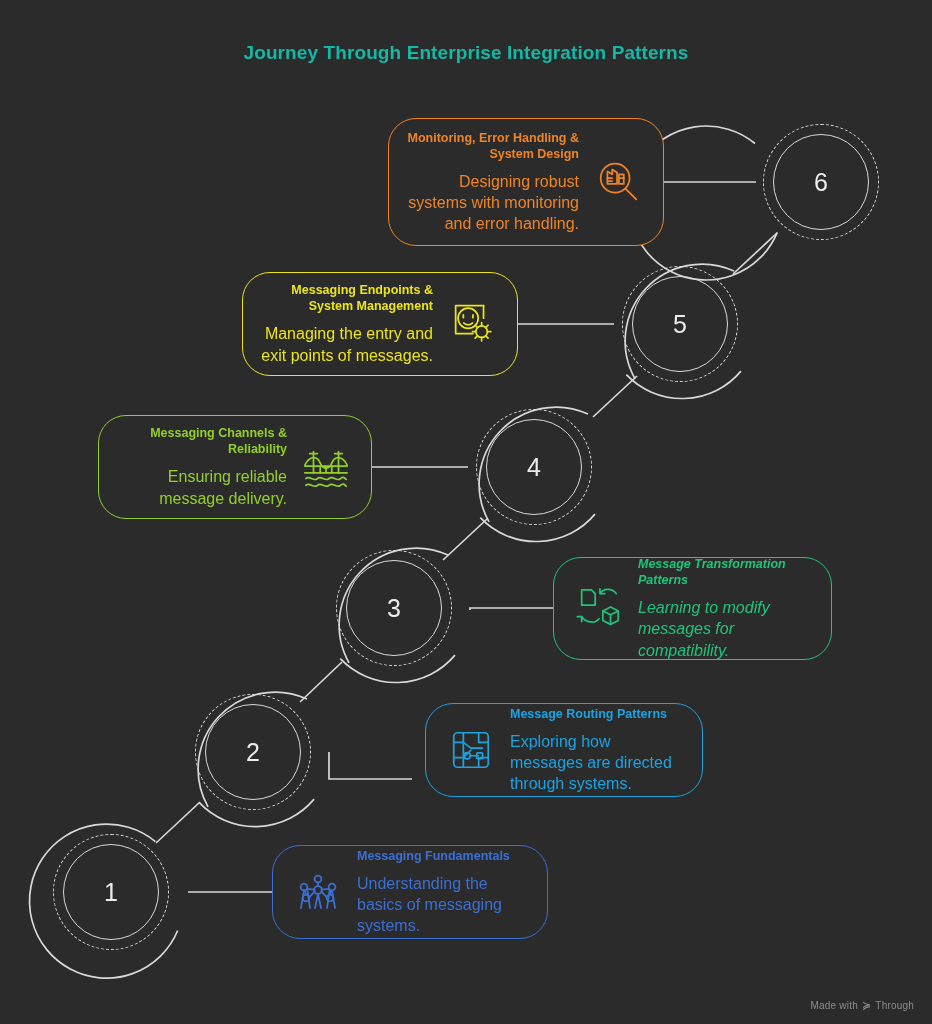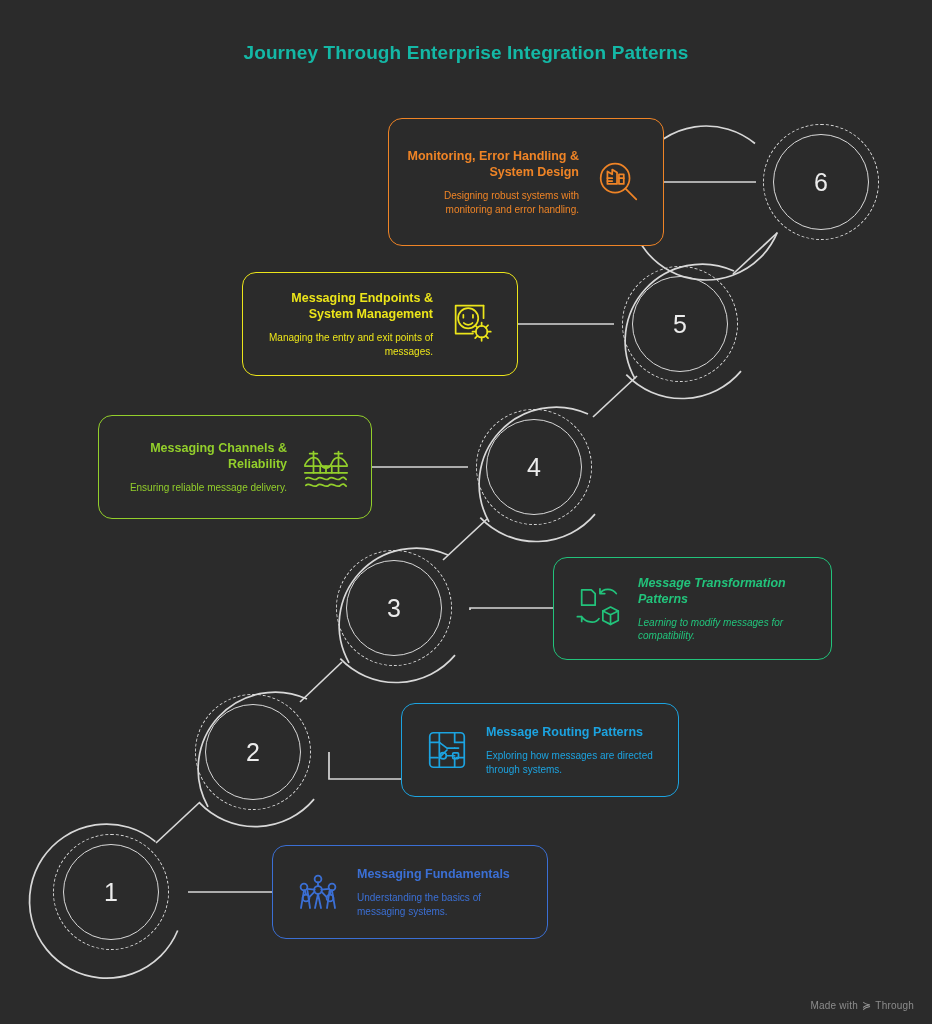--- a/index.html
+++ b/index.html
@@ -71,38 +71,38 @@
     justify-content: center;
     font-size: 25px;
     font-weight: 400;
     color: #ececec;
   }
   
   .card {
     position: absolute;
     box-sizing: border-box;
     border: 1.8px solid #888;
-    border-radius: 14px;
+    border-radius: 28px;
     background: #2b2b2b;
     display: flex;
     align-items: center;
     padding: 14px 18px;
   }
   .card .card-text {
     flex: 1 1 auto;
     min-width: 0;
   }
   .card .card-title {
     font-size: 12.5px;
     font-weight: bold;
     line-height: 1.28;
     margin-bottom: 9px;
   }
   .card .card-desc {
-    font-size: 10px;
+    font-size: 16px;
     font-weight: 400;
     line-height: 1.32;
   }
   .card .card-icon {
     flex: 0 0 auto;
     width: 54px;
     height: 54px;
     display: flex;
     align-items: center;
     justify-content: center;
@@ -240,21 +240,21 @@
         <path d="M10 22.4 L7 40 M13.5 22.8 L16 40 M24 26 L21 40 M24 26 L27 40
                  M35.5 22.8 L33 40 M38 22.4 L41 40"></path>
       </svg>
     </div>
     <div class="card-text">
       <div class="card-title">Messaging Fundamentals</div>
       <div class="card-desc">Understanding the basics of messaging systems.</div>
     </div>
   </div>
 
-  <div class="card align-left" style="--c:#1ca3e0; left:401px; top:703px; width:278px; height:94px;">
+  <div class="card align-left" style="--c:#1ca3e0; left:425px; top:703px; width:278px; height:94px;">
     <div class="card-icon">
       <svg viewBox="0 0 48 48" width="46" height="46" fill="none" stroke-width="1.8" stroke-linecap="round" stroke-linejoin="round">
         <rect x="6" y="6" width="36" height="36" rx="4"></rect>
         <path d="M6 16 L16 16 M32 16 L42 16 M6 32 L14 32 M34 32 L42 32"></path>
         <path d="M16 6 L16 16 M32 6 L32 16 M16 32 L16 42 M32 32 L32 42"></path>
         <path d="M16 16 L16 32"></path>
         <path d="M16 16 L24 22 L32 22"></path>
         <path d="M16 32 L24 24"></path>
         <path d="M24 30 L32 30"></path>
         <circle cx="20" cy="30" r="3.3"></circle>

